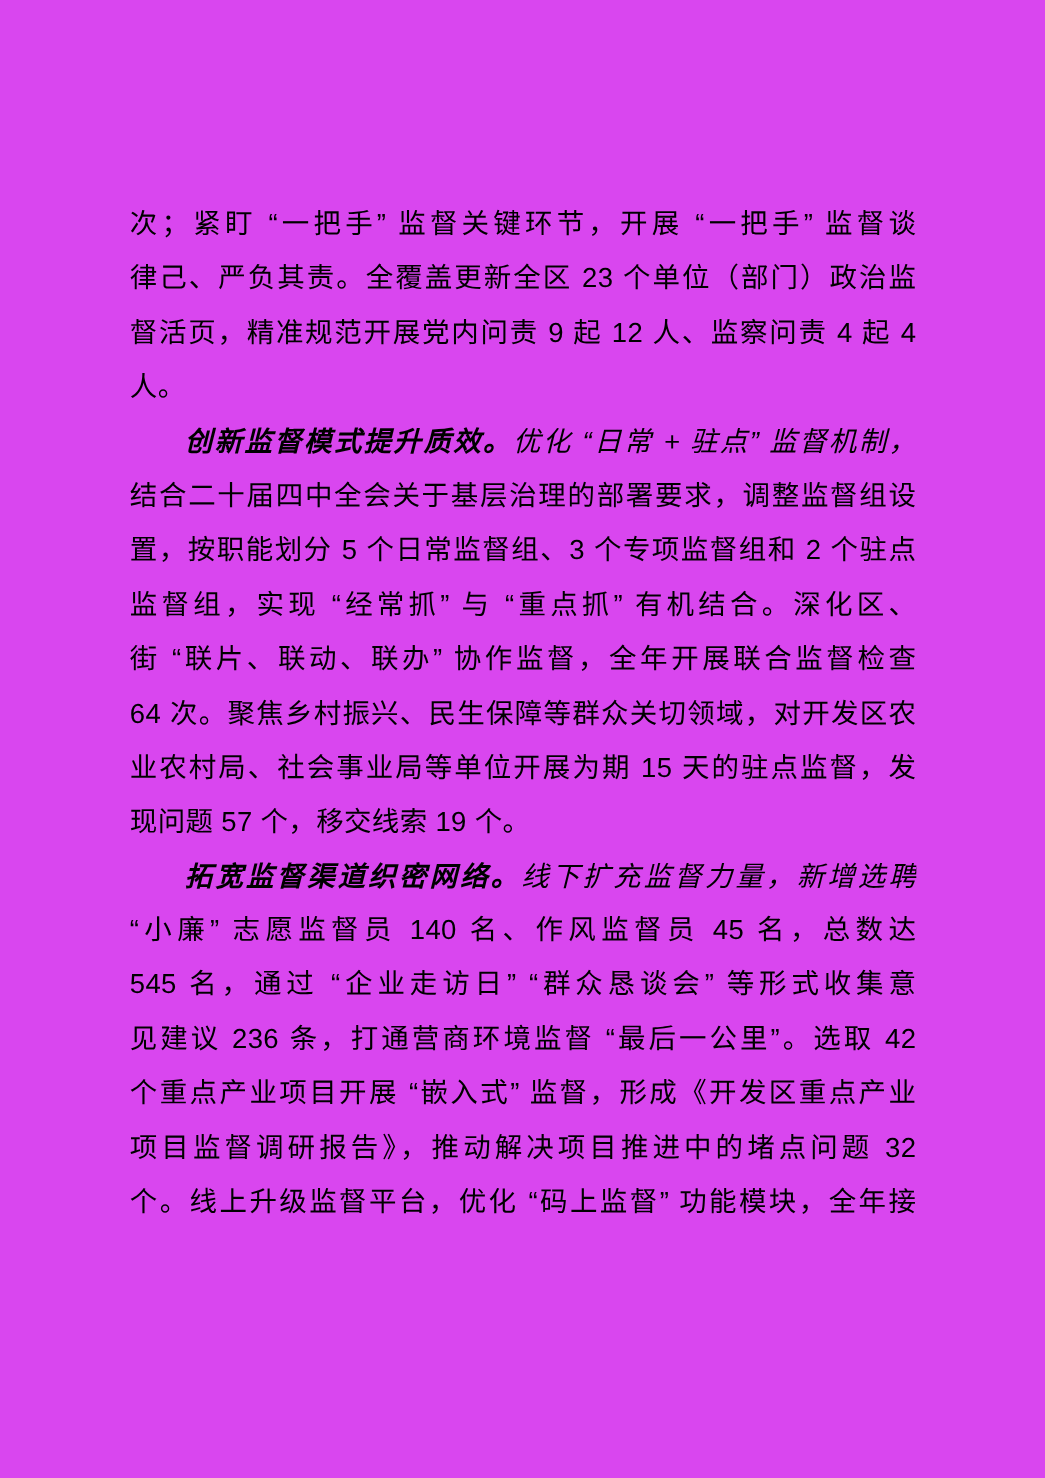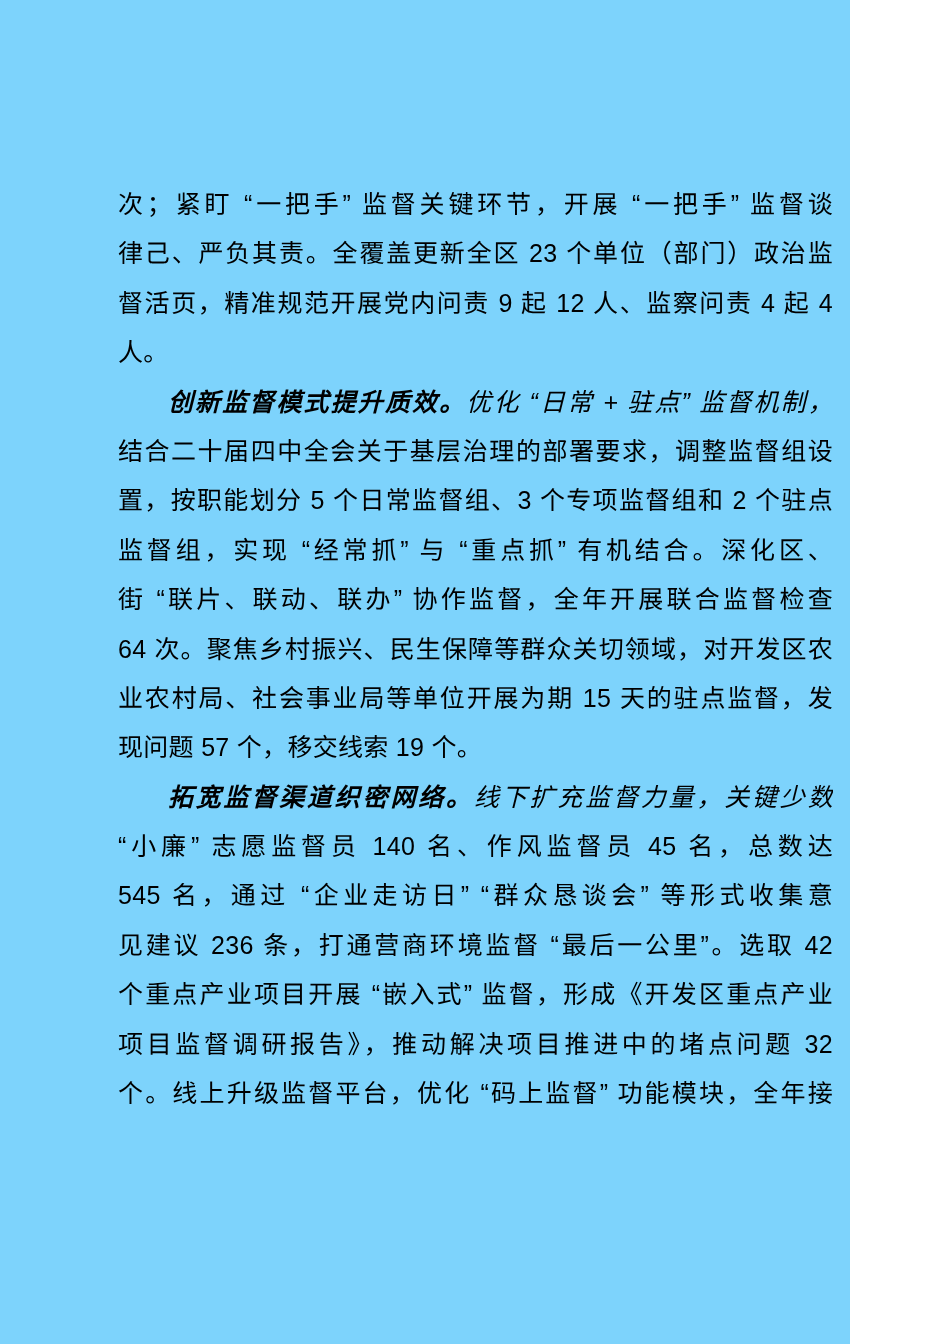--- a/index.html
+++ b/index.html
@@ -2,23 +2,23 @@
 <html lang="zh-CN"><head>
 <meta charset="utf-8">
 <style>
   html, body {
     margin: 0;
     padding: 0;
     background: #ffffff;
   }
   .page {
     position: relative;
-    width: 850px;
+    width: 950px;
     height: 1344px;
-    background: #7dd3fc;
+    background: #d946ef;
     overflow: hidden;
     font-family: "Liberation Sans", "DejaVu Sans", sans-serif;
   }
   .doc-body {
     position: absolute;
     left: 118px;
     top: 180px;
     width: 715px;
     color: #000000;
     font-size: 25px;
@@ -66,21 +66,21 @@
         <div class="line line-indent"><span class="run bold">创新监督模式提升质效。</span><span class="run">优化 “日常 + 驻点” 监督机制，</span></div>
         <div class="line"><span class="run">结合二十届四中全会关于基层治理的部署要求，调整监督组设</span></div>
         <div class="line"><span class="run">置，按职能划分 5 个日常监督组、3 个专项监督组和 2 个驻点</span></div>
         <div class="line"><span class="run">监督组，实现 “经常抓” 与 “重点抓” 有机结合。深化区、</span></div>
         <div class="line"><span class="run">街 “联片、联动、联办” 协作监督，全年开展联合监督检查</span></div>
         <div class="line"><span class="run">64 次。聚焦乡村振兴、民生保障等群众关切领域，对开发区农</span></div>
         <div class="line"><span class="run">业农村局、社会事业局等单位开展为期 15 天的驻点监督，发</span></div>
         <div class="line line-end"><span class="run">现问题 57 个，移交线索 19 个。</span></div>
       </div>
       <div class="paragraph">
-        <div class="line line-indent"><span class="run bold">拓宽监督渠道织密网络。</span><span class="run">线下扩充监督力量，关键少数</span></div>
+        <div class="line line-indent"><span class="run bold">拓宽监督渠道织密网络。</span><span class="run">线下扩充监督力量，新增选聘</span></div>
         <div class="line"><span class="run">“小廉” 志愿监督员 140 名、作风监督员 45 名，总数达</span></div>
         <div class="line"><span class="run">545 名，通过 “企业走访日” “群众恳谈会” 等形式收集意</span></div>
         <div class="line"><span class="run">见建议 236 条，打通营商环境监督 “最后一公里”。选取 42</span></div>
         <div class="line"><span class="run">个重点产业项目开展 “嵌入式” 监督，形成《开发区重点产业</span></div>
         <div class="line"><span class="run">项目监督调研报告》，推动解决项目推进中的堵点问题 32</span></div>
         <div class="line"><span class="run">个。线上升级监督平台，优化 “码上监督” 功能模块，全年接</span></div>
       </div>
     </div>
 </div>
 

